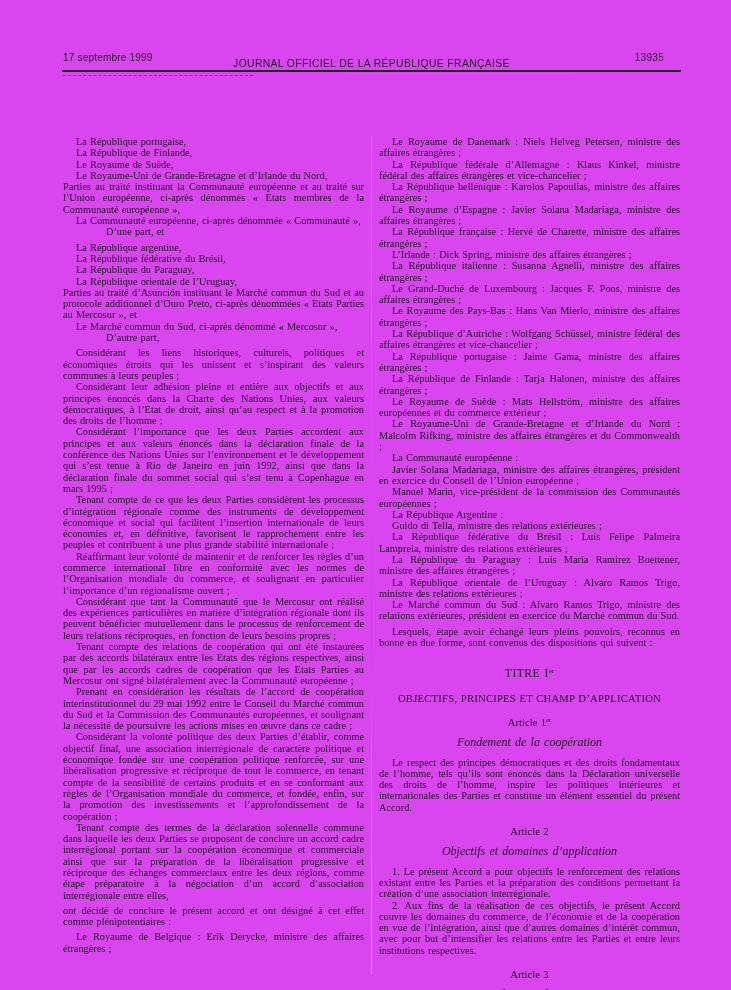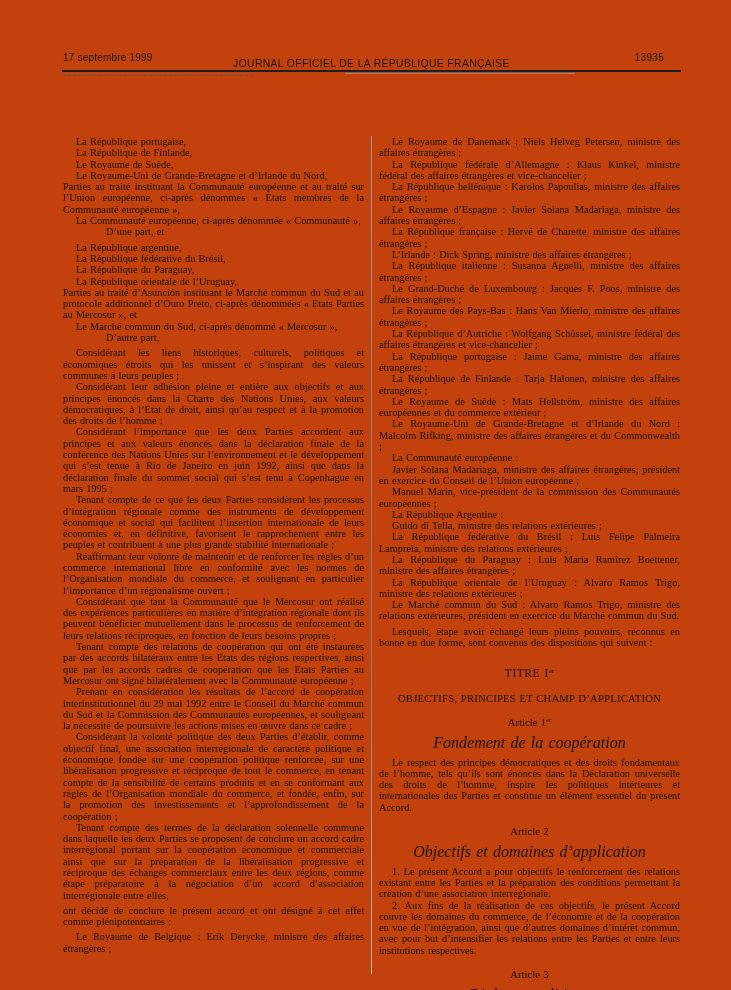--- a/index.html
+++ b/index.html
@@ -4,21 +4,21 @@
 <style>
   html, body { margin:0; padding:0; }
   body {
     background:#fcfcfa;
     font-family:"Liberation Serif", serif;
     -webkit-font-smoothing:antialiased;
   }
   .page {
     position:relative;
     width:731px; height:990px;
-    background:#c2410c;
+    background:#d946ef;
     color:#171717;
     overflow:hidden;
     box-sizing:border-box;
   }
   
   .hdr {
     position:absolute; top:50px; left:63px; right:51px; height:16px;
     font-family:"Liberation Sans", sans-serif;
     font-size:10px; color:#1c1c1c;
   }
@@ -48,21 +48,21 @@
     word-spacing:.6px;
   }
   .col p.flush   { text-indent:0; }
   .col p.deep    { text-indent:0; text-align:left; padding-left:43px; }
   .col p.gap     { margin-top:4px; }
   .col p.titre   { text-align:center; text-indent:0; font-size:11.6px; letter-spacing:.5px;
                    margin:20px 0 13px; word-spacing:1px; }
   .col p.heading { text-align:center; text-indent:0; font-weight:400; font-size:10.7px;
                    margin:0 0 13px; letter-spacing:.2px; }
   .col p.article { text-align:center; text-indent:0; font-size:10.7px; margin:13px 0 9px; }
-  .col p.subtitle{ text-align:center; text-indent:0; font-style:italic; font-size:16px;
+  .col p.subtitle{ text-align:center; text-indent:0; font-style:italic; font-size:12px;
                    margin:0 0 8px; word-spacing:1.2px; }
   .col p sup { font-size:6.8px; line-height:0; vertical-align:4px; letter-spacing:0; }
 </style>
 </head>
 <body>
 
 <div class="page">
   <div class="hdr">
     <span class="hdr-date">17 septembre 1999</span>
     <span class="hdr-title">JOURNAL OFFICIEL DE LA RÉPUBLIQUE FRANÇAISE</span>

